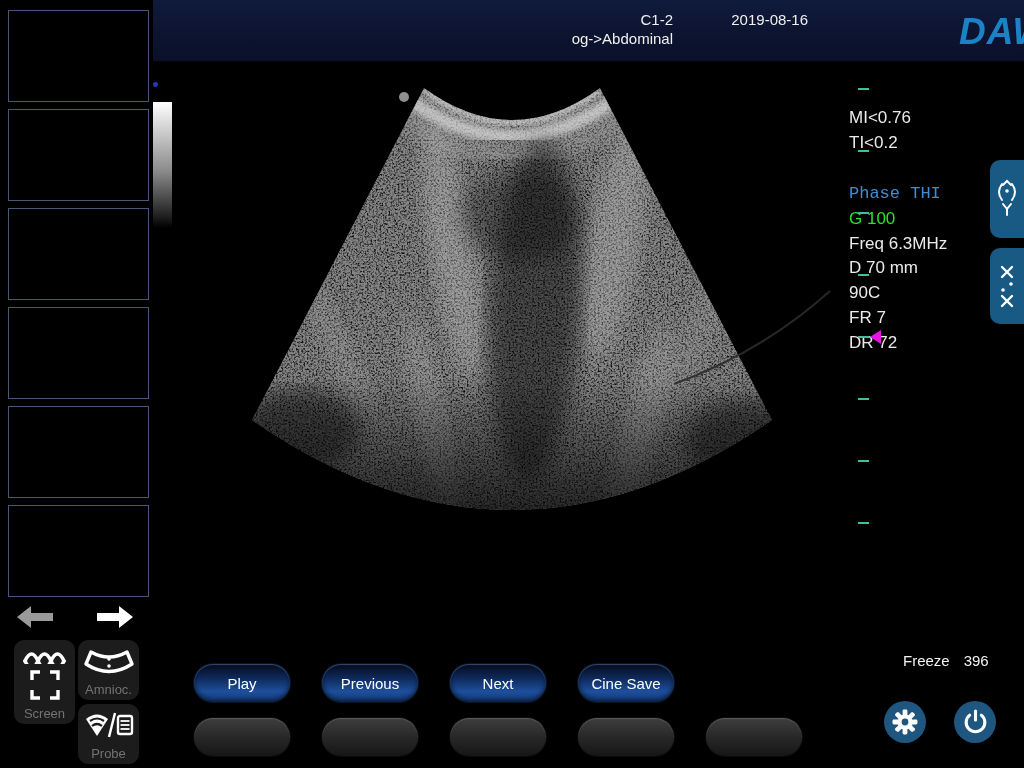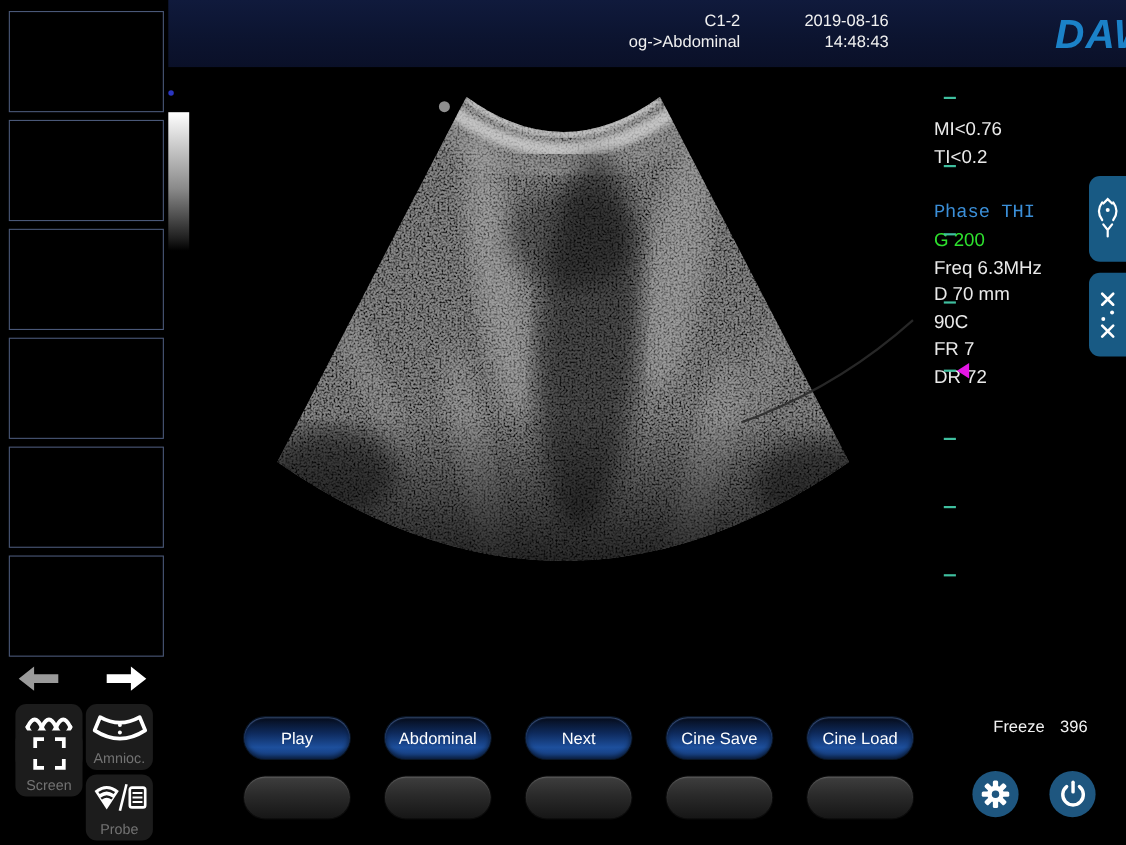--- a/index.html
+++ b/index.html
@@ -36,22 +36,22 @@
   
   .nav-btn{position:absolute;top:604px;width:40px;height:28px;background:transparent;border:0;padding:0;cursor:pointer;}
 
   
   .tool{position:absolute;width:61px;height:60px;background:#1c1c1c;border:0;border-radius:10px;color:#737373;
         display:flex;flex-direction:column;align-items:center;justify-content:flex-end;padding:0 0 3px 0;cursor:pointer;}
   .tool .ticon{flex:1;display:flex;align-items:center;justify-content:center;}
   .tool .tlabel{font-size:13px;line-height:15px;font-family:"Liberation Sans",sans-serif;}
 
   
-  .pill{position:absolute;top:0;width:96px;height:38px;border-radius:19px;border:0;color:#fff;
-        font-size:15px;font-family:"Liberation Sans",sans-serif;display:flex;align-items:center;justify-content:center;cursor:pointer;margin-left:28px;}
+  .pill{position:absolute;top:12px;width:96px;height:38px;border-radius:19px;border:0;color:#fff;
+        font-size:15px;font-family:"Liberation Sans",sans-serif;display:flex;align-items:center;justify-content:center;cursor:pointer;}
   .pill-blue{background:linear-gradient(180deg,#060b18 0%,#0e2a5c 38%,#1d4f9c 72%,#153c7c 100%);
              box-shadow:inset 0 1px 1px rgba(130,175,255,.4), inset 0 -2px 5px rgba(0,0,0,.6), 0 0 0 1px #091526;}
   .pill-gray{background:linear-gradient(180deg,#3e3e3e 0%,#2a2a2a 45%,#161616 100%);
              box-shadow:inset 0 1px 1px rgba(255,255,255,.16), 0 0 0 1px #0b0b0b;}
 
   
   .freeze{position:absolute;left:903px;top:652px;font-size:15px;color:#f2f2f2;}
   .freeze b{font-weight:normal;margin-left:14px;}
   .circle-btn{position:absolute;width:42px;height:42px;border-radius:50%;background:#1e567f;border:0;
               display:flex;align-items:center;justify-content:center;cursor:pointer;padding:0;}
@@ -61,21 +61,20 @@
 
 <div id="screen">
 
   <div class="topbar">
     <div class="tb-col" style="left:360px;width:160px;">
       <div class="tb-line1">C1-2</div>
       <div class="tb-line2">og-&gt;Abdominal</div>
     </div>
     <div class="tb-col" style="left:495px;width:160px;">
       <div class="tb-line1">2019-08-16</div>
-      <div class="tb-line2">14:48:43</div>
     </div>
     <div class="logo">
       <span class="logo-text">DAWEI</span>
       
       
     </div>
   </div>
 
   <svg class="abs" style="left:0;top:0;" width="1024" height="768" viewBox="0 0 1024 768">
     <defs>
@@ -184,21 +183,21 @@
         <line x1="36.5" y1="14" x2="45.5" y2="14" stroke="#fff" stroke-width="1.8"></line>
         <line x1="36.5" y1="18" x2="45.5" y2="18" stroke="#fff" stroke-width="1.8"></line>
       </svg>
     </span>
     <span class="tlabel">Probe</span>
   </button>
 
   <div class="param" style="top:75px;">MI&lt;0.76</div>
   <div class="param" style="top:100px;text-align:right;">TI&lt;0.2</div>
   <div class="param c-blue" style="top:151px;">Phase THI</div>
-  <div class="param c-green" style="top:176px;">G 200</div>
+  <div class="param c-green" style="top:176px;">G 100</div>
   <div class="param" style="top:201px;">Freq 6.3MHz</div>
   <div class="param" style="top:225px;">D 70 mm</div>
   <div class="param" style="top:250px;">90C</div>
   <div class="param" style="top:275px;">FR 7</div>
   <div class="param" style="top:300px;">DR 72</div>
 
   <div id="ruler">
       <div class="tick" style="top: 88px; background: rgb(63, 191, 159);"></div>
       <div class="tick" style="top: 150px; background: rgb(63, 191, 159);"></div>
       <div class="tick" style="top: 212px; background: rgb(63, 191, 159);"></div>
@@ -223,24 +222,23 @@
     <svg width="22" height="47" viewBox="0 0 22 47" fill="none" stroke="#fff" stroke-width="2.4" stroke-linecap="round">
       <path d="M6,4 L16,14 M16,4 L6,14"></path>
       <circle cx="15" cy="21" r="1.8" fill="#fff" stroke="none"></circle>
       <circle cx="7" cy="27" r="1.8" fill="#fff" stroke="none"></circle>
       <path d="M6,33 L16,43 M16,33 L6,43"></path>
     </svg>
   </button>
 
   <div class="abs" style="left:0;top:652px;width:1024px;height:38px;" id="cine-row-1">
       <button class="pill pill-blue" style="left: 194px;">Play</button>
-      <button class="pill pill-blue" style="left: 322px;">Abdominal</button>
+      <button class="pill pill-blue" style="left: 322px;">Previous</button>
       <button class="pill pill-blue" style="left: 578px;">Cine Save</button>
       <button class="pill pill-blue" style="left: 450px;">Next</button>
-      <button class="pill pill-blue" style="left: 706px;">Cine Load</button>
     </div>
   <div class="abs" style="left:0;top:706px;width:1024px;height:38px;" id="cine-row-2">
       <button class="pill pill-gray" style="left: 194px;"></button>
       <button class="pill pill-gray" style="left: 322px;"></button>
       <button class="pill pill-gray" style="left: 450px;"></button>
       <button class="pill pill-gray" style="left: 578px;"></button>
       <button class="pill pill-gray" style="left: 706px;"></button>
     </div>
 
   <div class="freeze">

